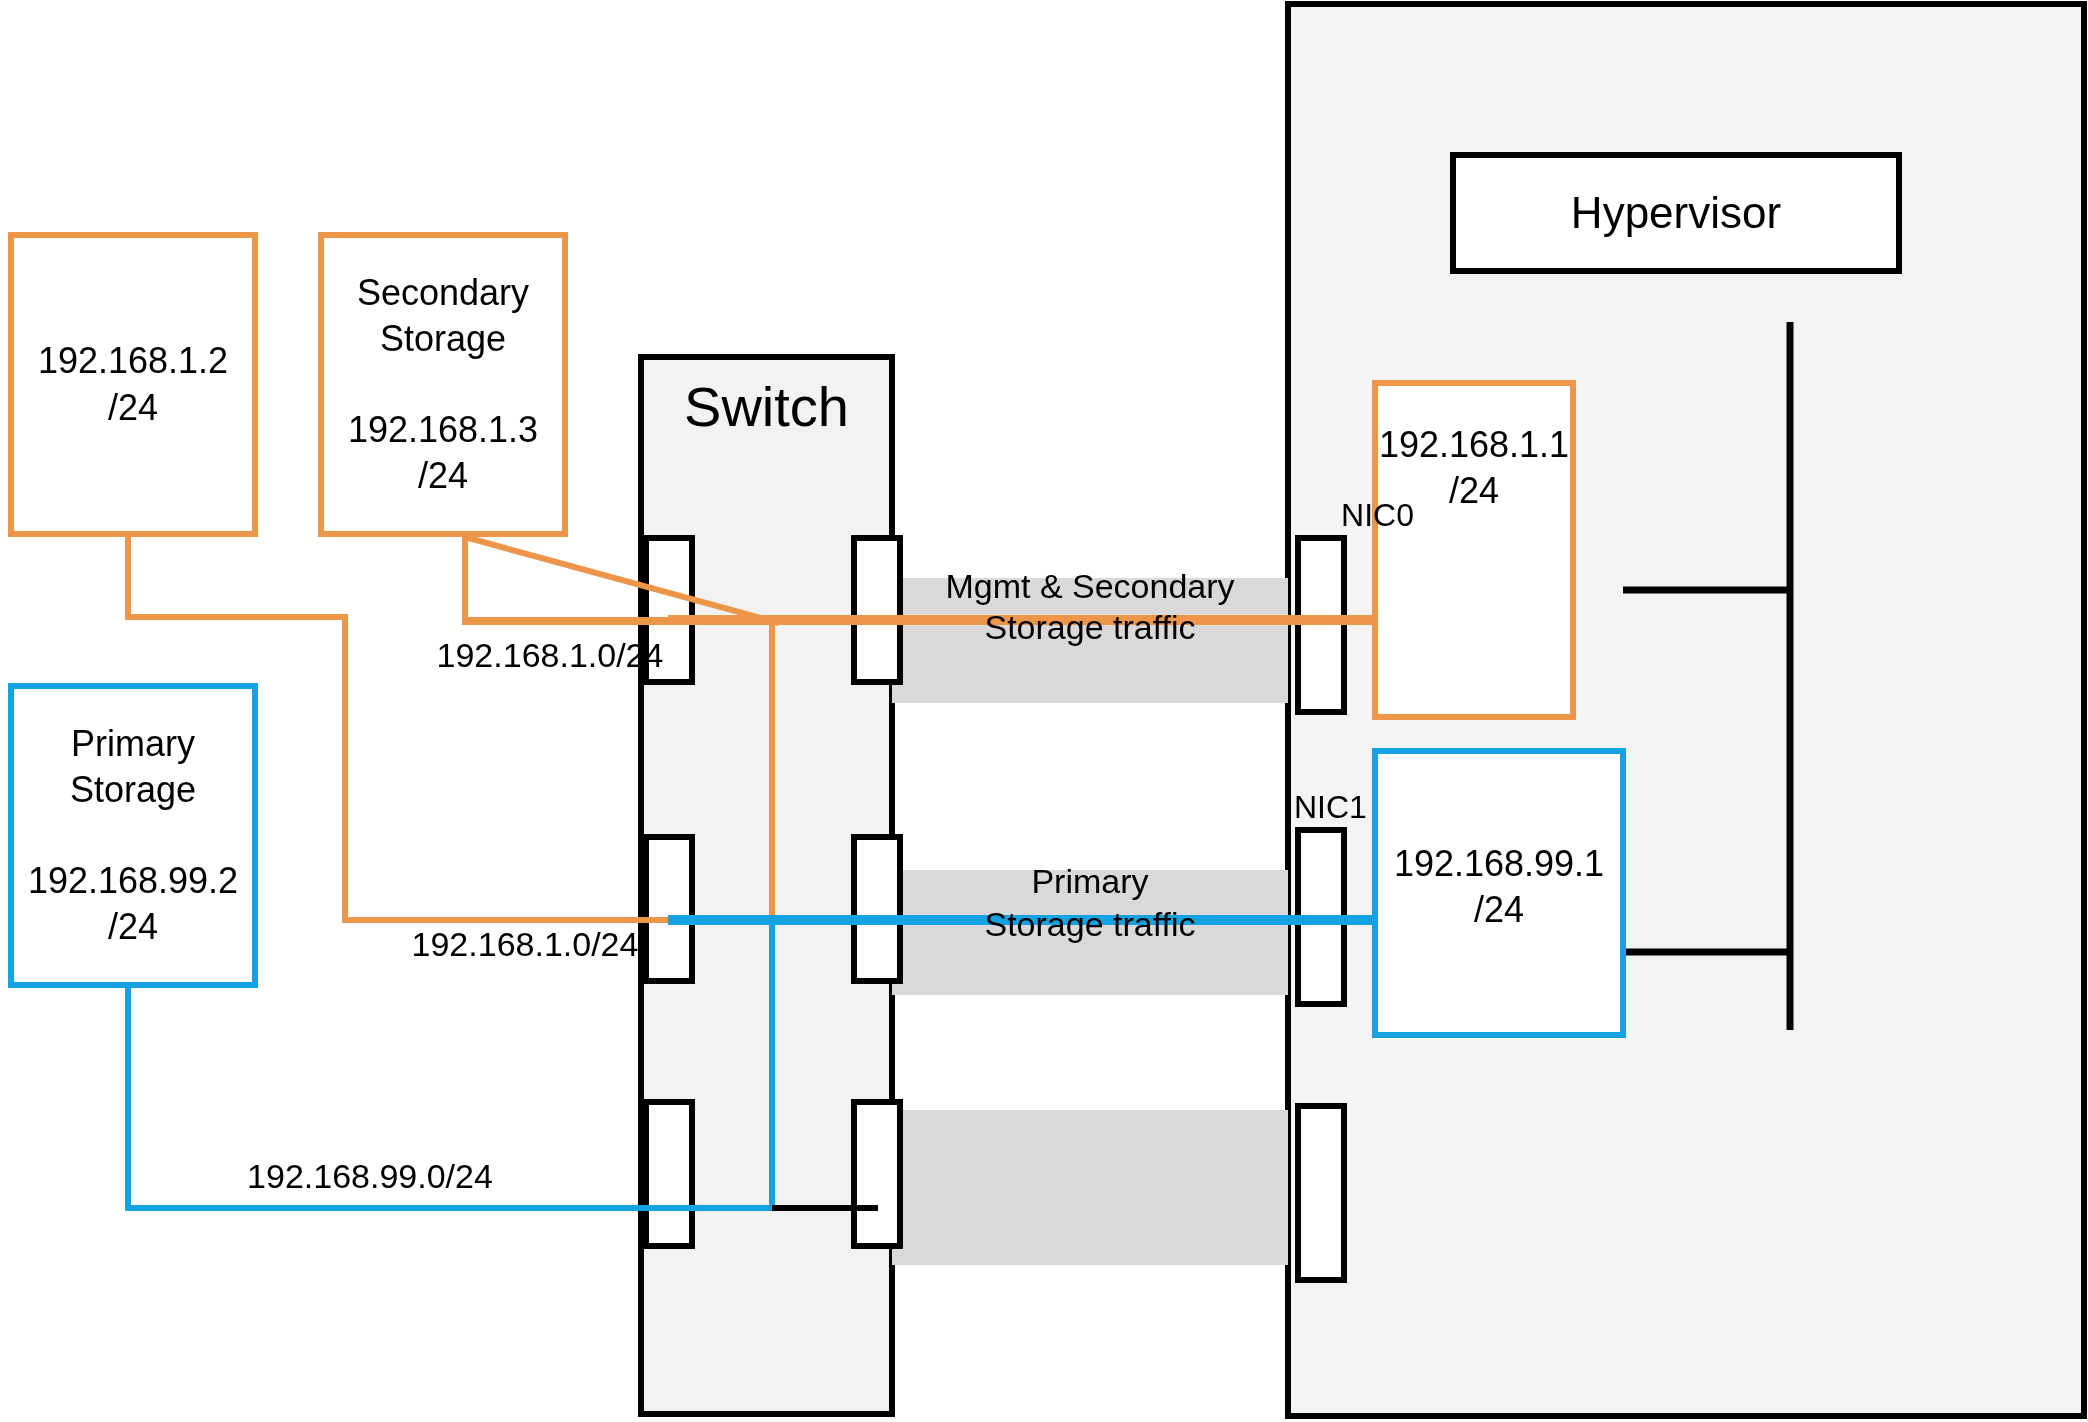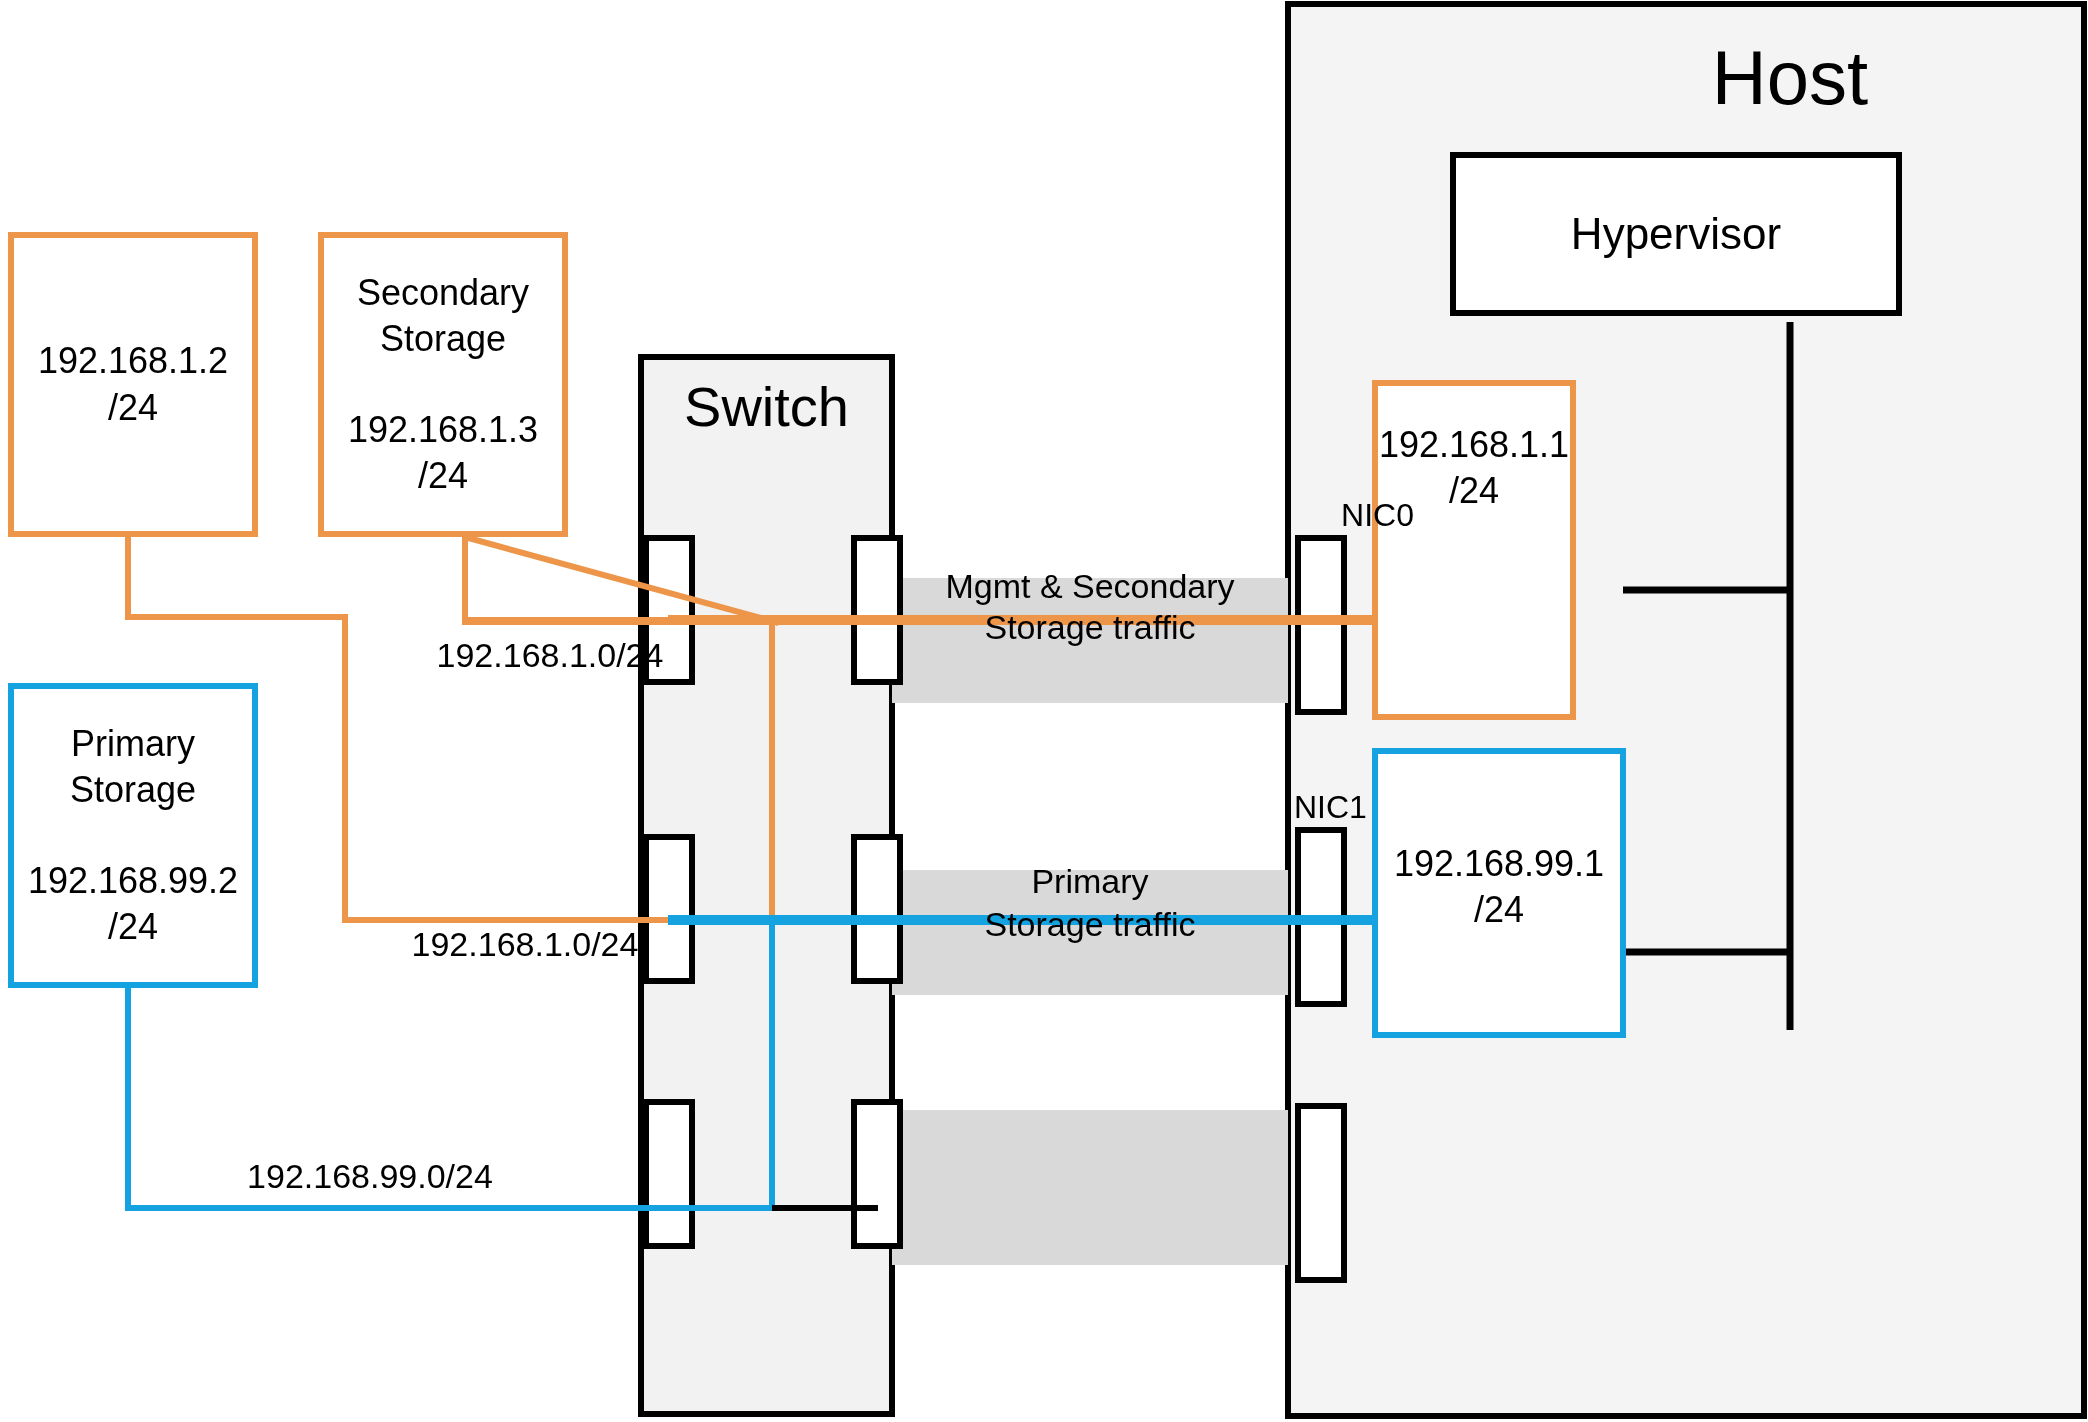--- a/index.html
+++ b/index.html
@@ -119,23 +119,22 @@
 
   <div class="node-box" style="left:8px; top:683px; width:250px; height:305px; border:6px solid #14A3E0;">
     <div class="node-text" style="font-size:36px; margin-bottom:44px;">Primary
 Storage</div>
     <div class="node-text" style="font-size:36px;">192.168.99.2
 /24</div>
   </div>
 
   <div class="lbl" style="left:641px; top:374px; width:251px; font-size:56px;">Switch</div>
 
-  <div class="lbl" style="left:1540px; top:34px; width:500px; font-size:76px;">Host</div>
 
-  <div class="node-box" style="left:1450px; top:152px; width:452px; height:164px; border:6px solid #000000;">
+  <div class="node-box" style="left:1450px; top:152px; width:452px; height:122px; border:6px solid #000000;">
     <div class="node-text" style="font-size:44px;">Hypervisor</div>
   </div>
 
   <div class="node-box" style="left:1372px; top:380px; width:204px; height:340px; border:6px solid #ED9548; justify-content:flex-start; padding-top:36px;">
     <div class="node-text" style="font-size:36px;">192.168.1.1
 /24</div>
   </div>
 
   <div class="node-box" style="left:1372px; top:748px; width:254px; height:290px; border:6px solid #14A3E0; justify-content:flex-start; padding-top:87px;">
     <div class="node-text" style="font-size:36px;">192.168.99.1

